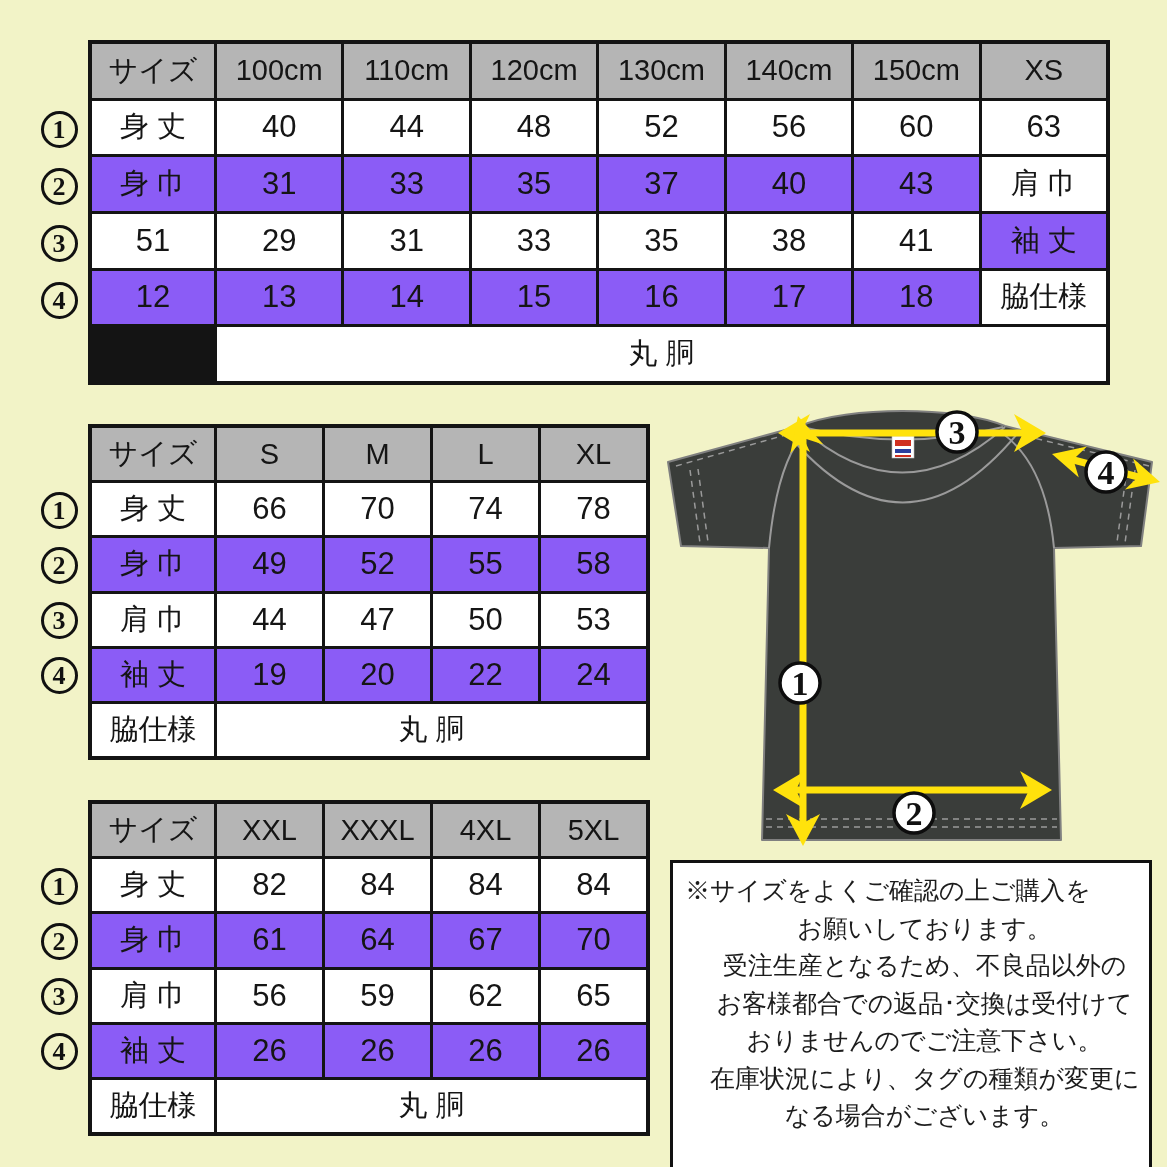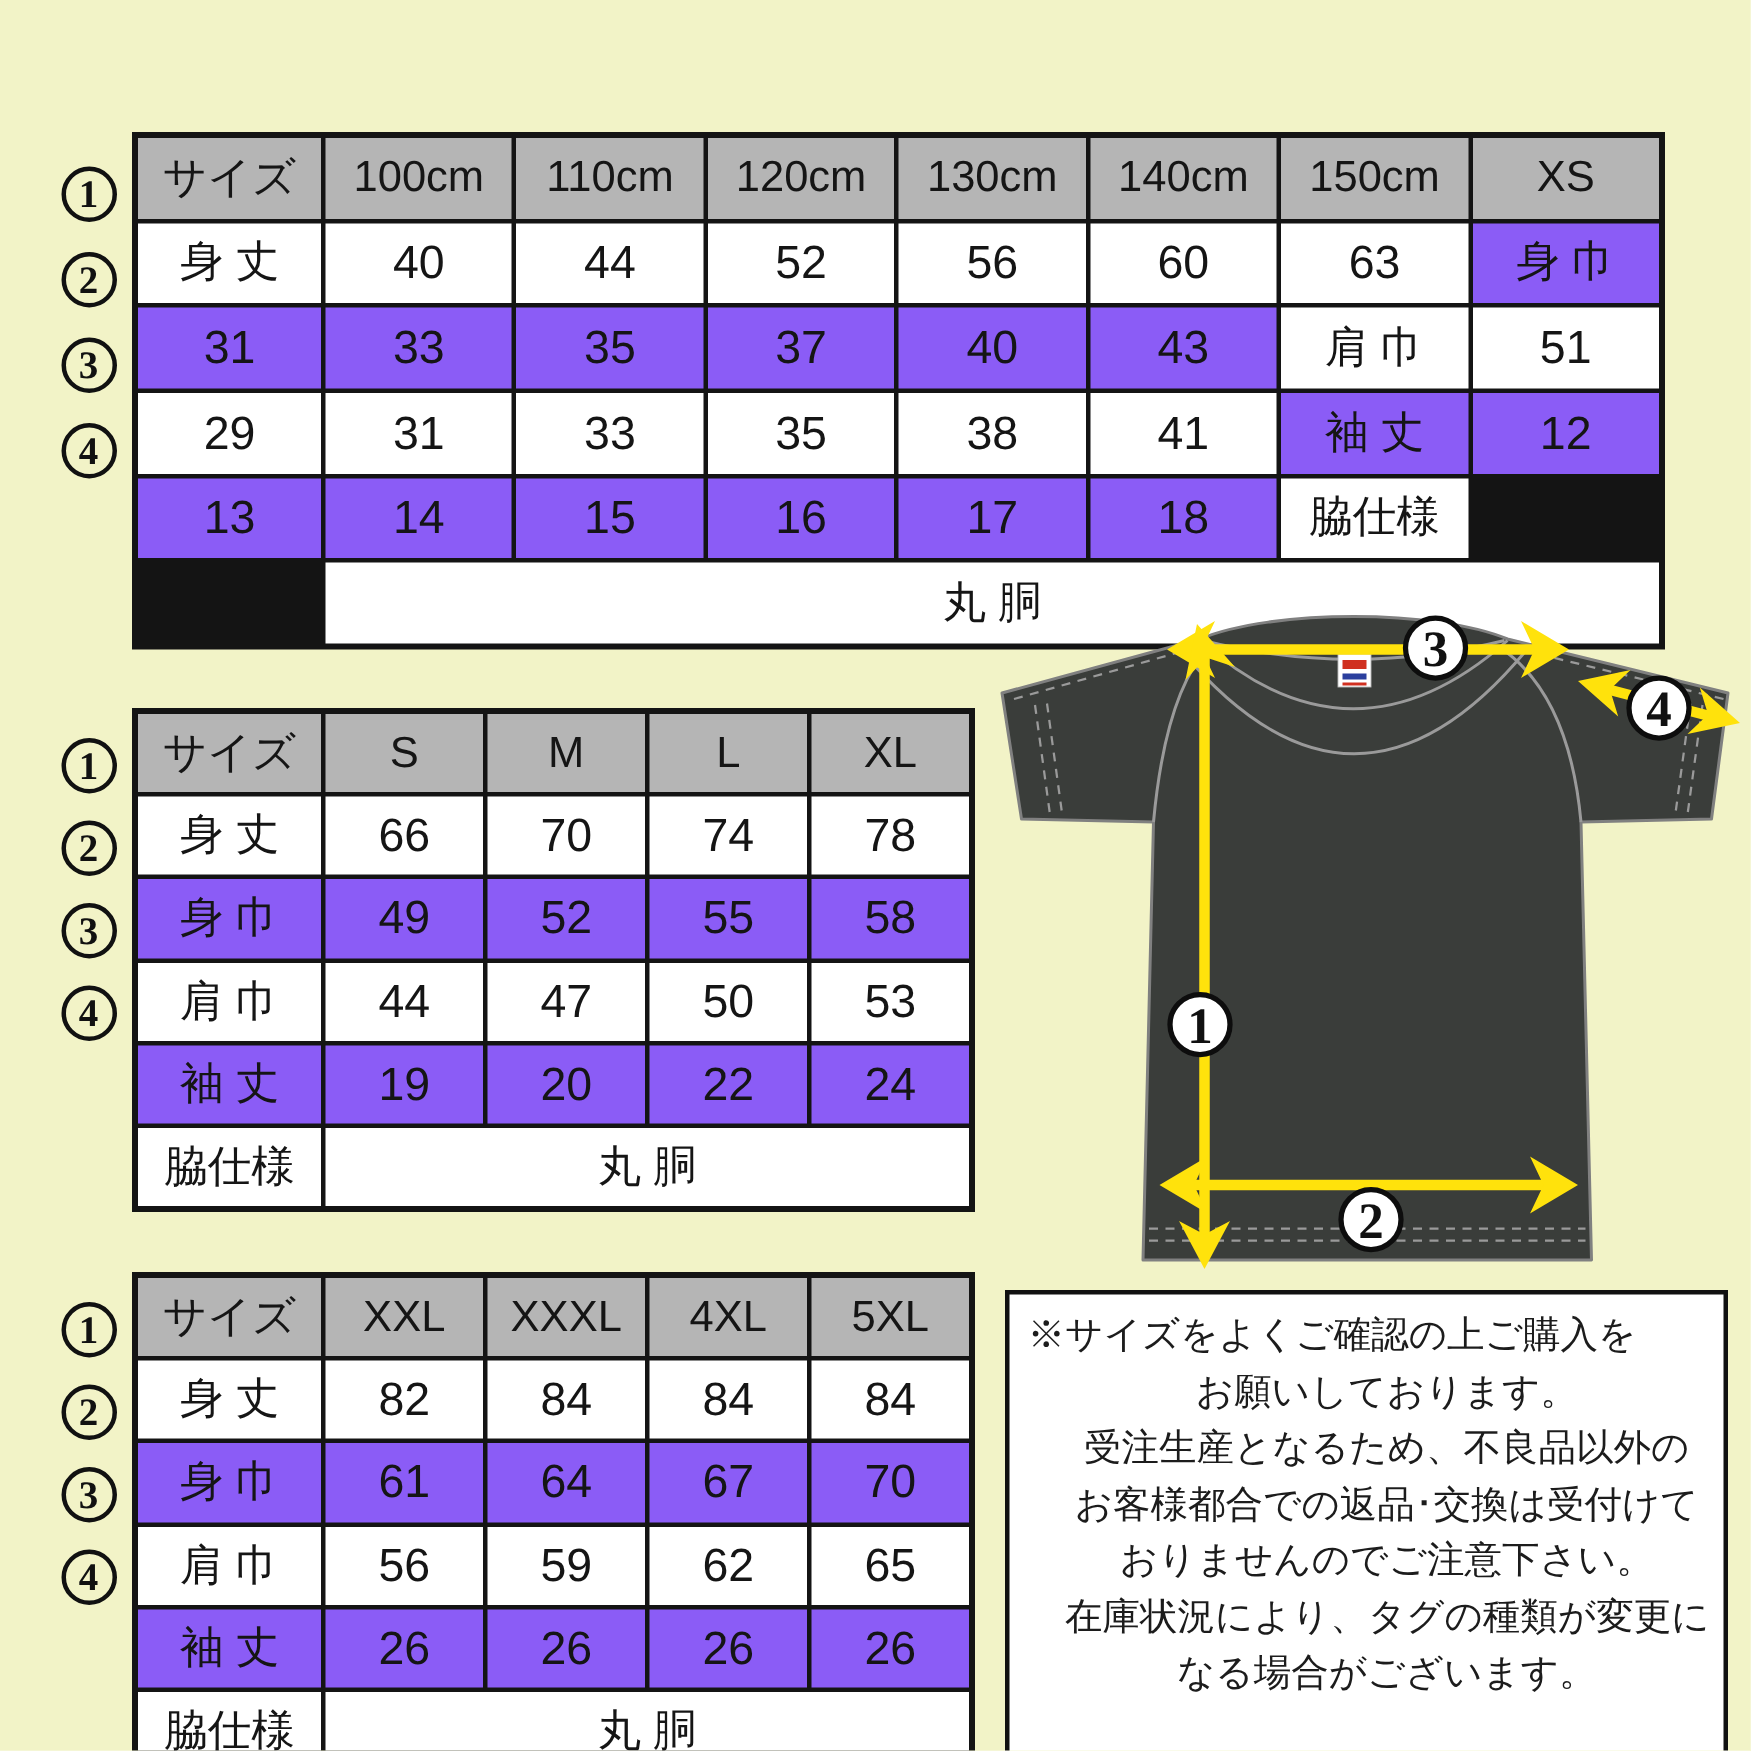--- a/index.html
+++ b/index.html
@@ -16,21 +16,20 @@
   .g-cell{display:flex;align-items:center;justify-content:center;}
   .circ{
     width:31px;height:31px;border:3px solid #111;border-radius:50%;
     display:flex;align-items:center;justify-content:center;
     font-family:"Liberation Serif", serif;font-weight:bold;font-size:26px;color:#111;
     background:transparent;line-height:1;
   }
   .size-table{
     display:grid;background:#141414;gap:3px;padding:4px;box-sizing:border-box;
     grid-auto-rows:1fr;
-    margin-top:48px;
   }
   .chart-0 .size-table{width:1022px;height:345px;}
   .chart-1 .size-table,.chart-2 .size-table{width:562px;height:336px;}
   .chart-0 .g-spacer{height:61px;} .chart-0 .g-cell{height:57px;}
   .chart-1 .g-spacer,.chart-2 .g-spacer{height:59px;}
   .chart-1 .g-cell,.chart-2 .g-cell{height:55px;}
   .cell{background:#ffffff;display:flex;align-items:center;justify-content:center;
         font-size:31px;white-space:nowrap;}
   .cell.hdr{background:#b5b5b5;font-size:29px;}
   .cell.gray{background:#8b5cf6;}
@@ -76,20 +75,21 @@
         <div class="cell hdr">100cm</div>
         <div class="cell hdr">110cm</div>
         <div class="cell hdr">120cm</div>
         <div class="cell hdr">130cm</div>
         <div class="cell hdr">140cm</div>
         <div class="cell hdr">150cm</div>
         <div class="cell hdr">XS</div>
         <div class="cell lbl">身 丈</div>
         <div class="cell ">40</div>
         <div class="cell ">44</div>
+        <div class="cell ">48</div>
         <div class="cell ">52</div>
         <div class="cell ">56</div>
         <div class="cell ">60</div>
         <div class="cell ">63</div>
         <div class="cell lbl gray">身 巾</div>
         <div class="cell  gray">31</div>
         <div class="cell  gray">33</div>
         <div class="cell  gray">35</div>
         <div class="cell  gray">37</div>
         <div class="cell  gray">40</div>

